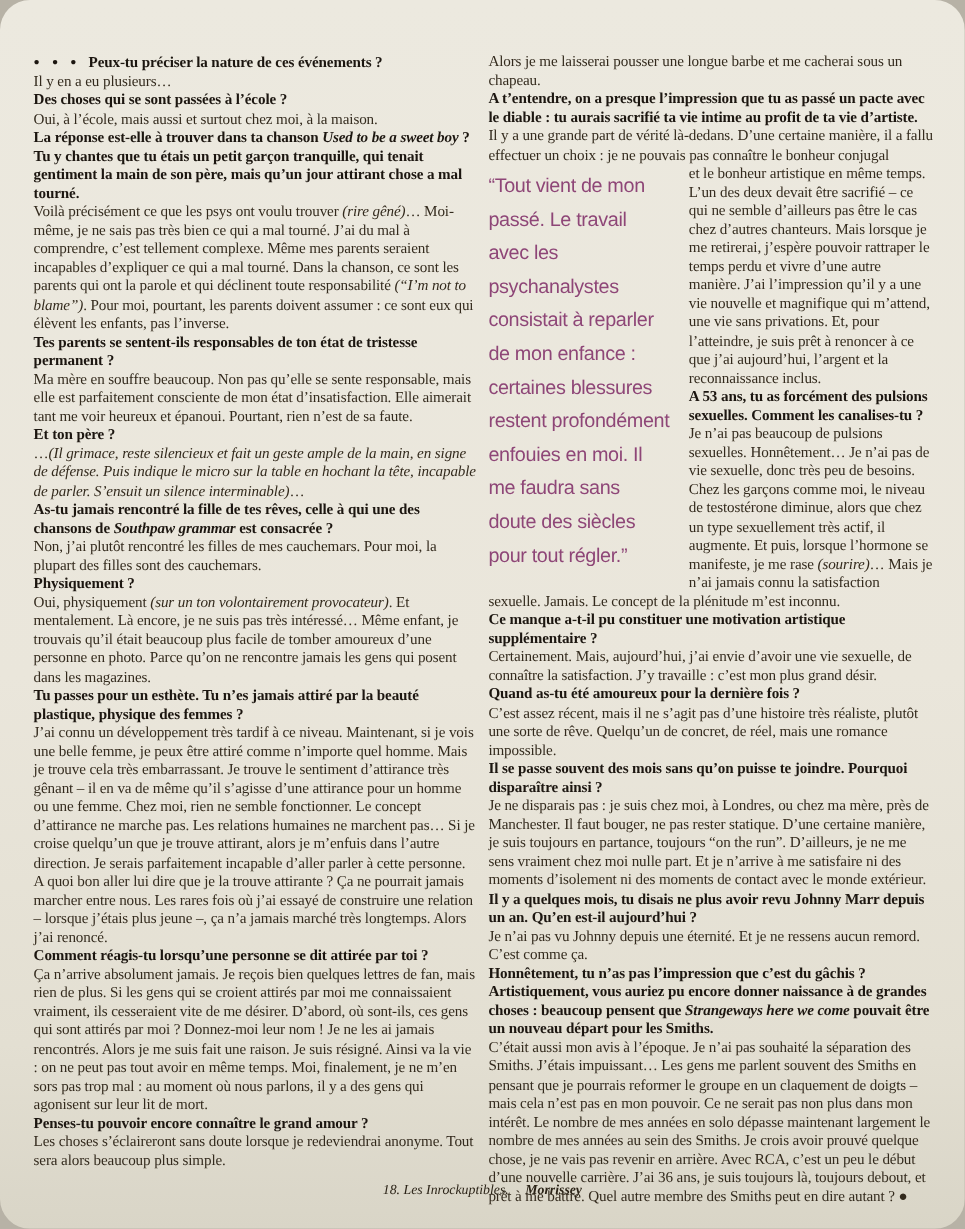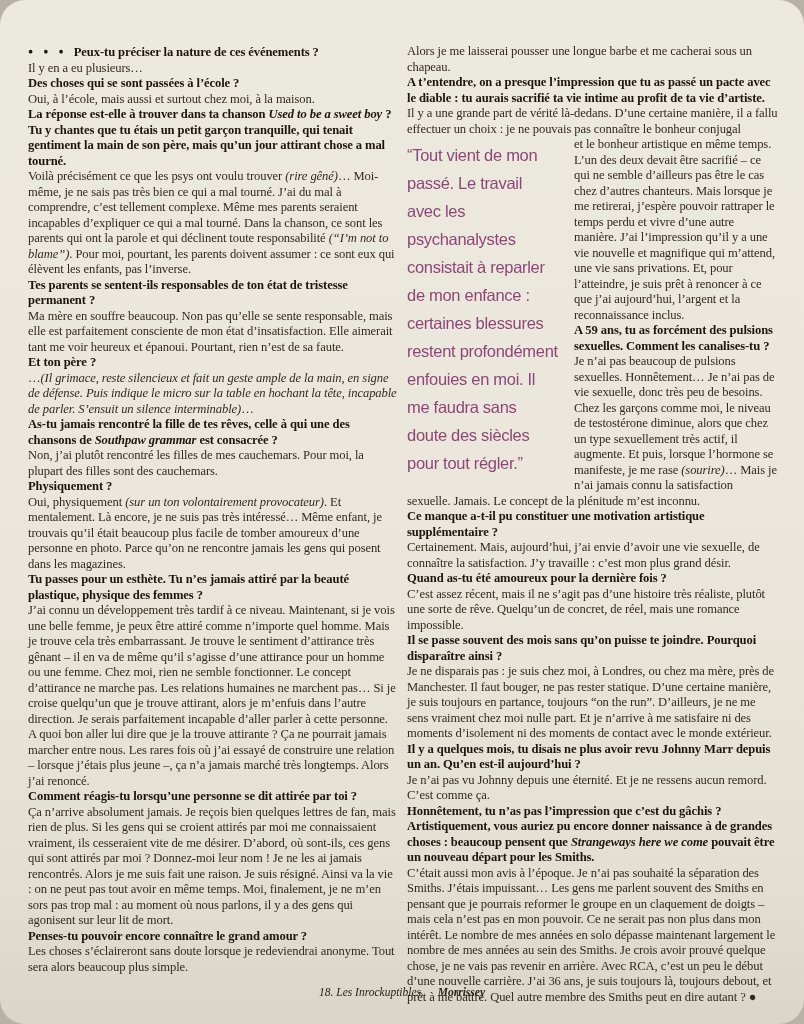--- a/index.html
+++ b/index.html
@@ -81,21 +81,21 @@
       <p class="question"><span>Penses-tu pouvoir encore connaître le grand amour ?</span></p>
       <p class="answer"><span>Les choses s’éclaireront sans doute lorsque je redeviendrai anonyme. Tout sera alors beaucoup plus simple.</span></p>
     </div>
 
   <div class="col right-col">
       <p class="answer"><span>Alors je me laisserai pousser une longue barbe et me cacherai sous un chapeau.</span></p>
       <p class="question"><span>A t’entendre, on a presque l’impression que tu as passé un pacte avec le diable : tu aurais sacrifié ta vie intime au profit de ta vie d’artiste.</span></p>
       <p class="answer"><span>Il y a une grande part de vérité là-dedans. D’une certaine manière, il a fallu effectuer un choix : je ne pouvais pas connaître le bonheur conjugal</span></p>
       <blockquote class="pullquote">“Tout vient de mon passé. Le travail avec les psychanalystes consistait à reparler de mon enfance : certaines blessures restent profondément enfouies en moi. Il me faudra sans doute des siècles pour tout régler.”</blockquote>
       <p class="answer cont"><span>et le bonheur artistique en même temps. L’un des deux devait être sacrifié – ce qui ne semble d’ailleurs pas être le cas chez d’autres chanteurs. Mais lorsque je me retirerai, j’espère pouvoir rattraper le temps perdu et vivre d’une autre manière. J’ai l’impression qu’il y a une vie nouvelle et magnifique qui m’attend, une vie sans privations. Et, pour l’atteindre, je suis prêt à renoncer à ce que j’ai aujourd’hui, l’argent et la reconnaissance inclus.</span></p>
-      <p class="question"><span>A 59 ans, tu as forcément des pulsions sexuelles. Comment les canalises-tu ?</span></p>
+      <p class="question"><span>A 53 ans, tu as forcément des pulsions sexuelles. Comment les canalises-tu ?</span></p>
       <p class="answer"><span>Je n’ai pas beaucoup de pulsions sexuelles. Honnêtement… Je n’ai pas de vie sexuelle, donc très peu de besoins. Chez les garçons comme moi, le niveau de testostérone diminue, alors que chez un type sexuellement très actif, il augmente. Et puis, lorsque l’hormone se manifeste, je me rase </span><em>(sourire)</em><span>… Mais je n’ai jamais connu la satisfaction sexuelle. Jamais. Le concept de la plénitude m’est inconnu.</span></p>
       <p class="question"><span>Ce manque a-t-il pu constituer une motivation artistique supplémentaire ?</span></p>
       <p class="answer"><span>Certainement. Mais, aujourd’hui, j’ai envie d’avoir une vie sexuelle, de connaître la satisfaction. J’y travaille : c’est mon plus grand désir.</span></p>
       <p class="question"><span>Quand as-tu été amoureux pour la dernière fois ?</span></p>
       <p class="answer"><span>C’est assez récent, mais il ne s’agit pas d’une histoire très réaliste, plutôt une sorte de rêve. Quelqu’un de concret, de réel, mais une romance impossible.</span></p>
       <p class="question"><span>Il se passe souvent des mois sans qu’on puisse te joindre. Pourquoi disparaître ainsi ?</span></p>
       <p class="answer"><span>Je ne disparais pas : je suis chez moi, à Londres, ou chez ma mère, près de Manchester. Il faut bouger, ne pas rester statique. D’une certaine manière, je suis toujours en partance, toujours “on the run”. D’ailleurs, je ne me sens vraiment chez moi nulle part. Et je n’arrive à me satisfaire ni des moments d’isolement ni des moments de contact avec le monde extérieur.</span></p>
       <p class="question"><span>Il y a quelques mois, tu disais ne plus avoir revu Johnny Marr depuis un an. Qu’en est-il aujourd’hui ?</span></p>
       <p class="answer"><span>Je n’ai pas vu Johnny depuis une éternité. Et je ne ressens aucun remord. C’est comme ça.</span></p>
       <p class="question"><span>Honnêtement, tu n’as pas l’impression que c’est du gâchis ? Artistiquement, vous auriez pu encore donner naissance à de grandes choses : beaucoup pensent que </span><em>Strangeways here we come</em><span> pouvait être un nouveau départ pour les Smiths.</span></p>

